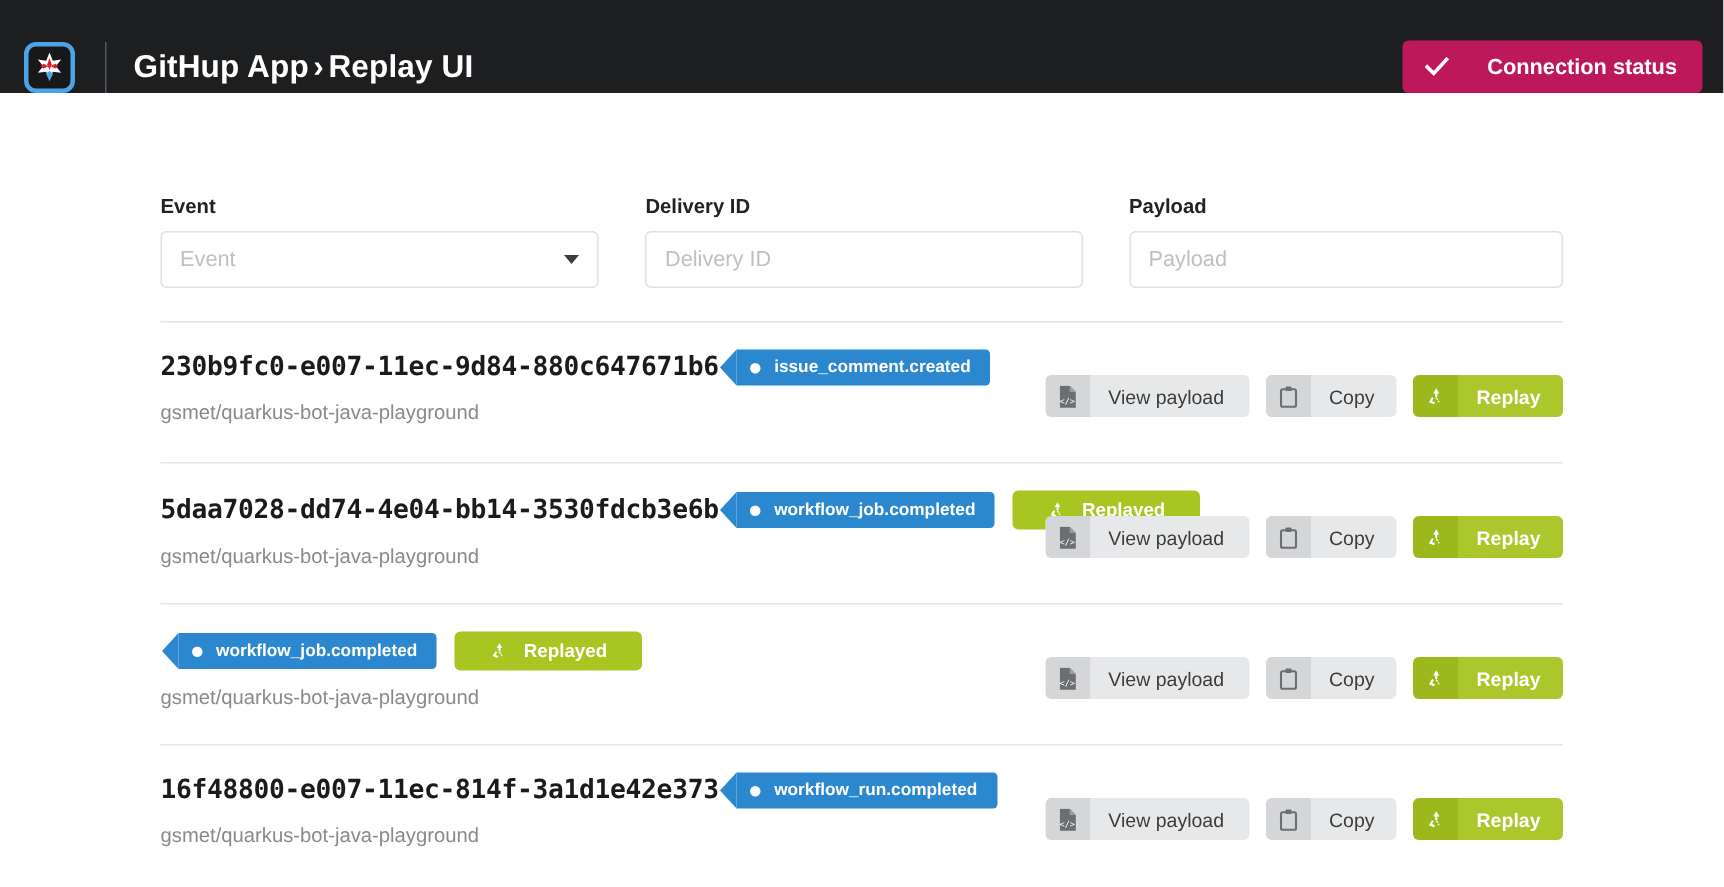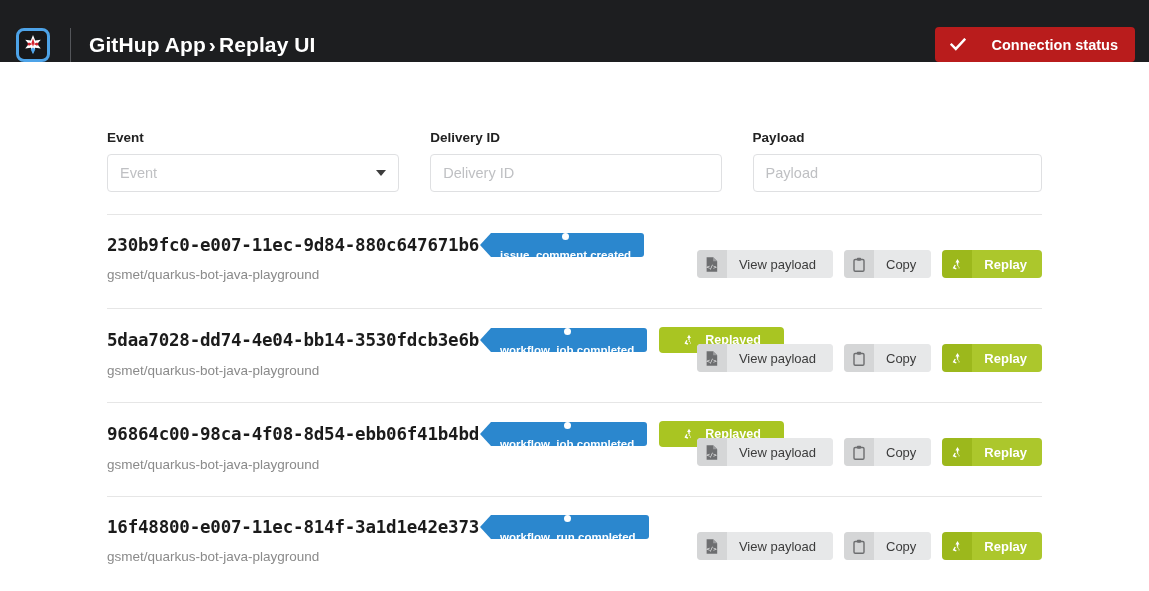--- a/index.html
+++ b/index.html
@@ -53,21 +53,21 @@
   .app-title {
     color: #ffffff;
     font-size: 21px;
     font-weight: bold;
     letter-spacing: 0.1px;
     white-space: nowrap;
   }
   .app-title .sep { font-weight: bold; padding: 0 3px; }
   .spacer { flex: 1 1 auto; }
   .conn-btn {
-    background: #b91c1c;
+    background: #be185d;
     color: #ffffff;
     border: none;
     border-radius: 4px;
     height: 35px;
     padding: 0 17px 0 15px;
     font-size: 14.5px;
     font-weight: bold;
     font-family: "Liberation Sans", sans-serif;
     display: flex;
     align-items: center;
@@ -161,21 +161,20 @@
     color: #ffffff;
     font-size: 11.5px;
     font-weight: bold;
     height: 24px;
     display: inline-flex;
     align-items: center;
     gap: 9px;
     padding: 0 13px 0 9px;
     border-radius: 0 3px 3px 0;
     margin-left: 12px;
-    flex-direction: column;
   }
   .event-badge::before {
     content: "";
     position: absolute;
     left: -11px;
     top: 0;
     width: 0;
     height: 0;
     border-top: 12px solid transparent;
     border-bottom: 12px solid transparent;
@@ -402,21 +401,20 @@
           </svg>
         </span>
         <span class="lbl">Replay</span>
       </button>
 
     </div>
   </div>
 
   <div class="row">
     <div class="row-head">
-      <span class="delivery-id">96864c00-98ca-4f08-8d54-ebb06f41b4bd</span>
       <span class="event-badge">
         <span class="badge-dot"></span>
         <span>workflow_job.completed</span>
       </span>
       <span class="replayed-badge">
         <svg width="14" height="14" viewBox="0 0 24 24">
           <path d="M12 3 L15.3 8.6 L13.1 8.6 L13.1 12.2 L10.9 12.2 L10.9 8.6 L8.7 8.6 Z" fill="#ffffff"></path>
           <path d="M4.2 17.8 L7.5 12.2 L9.4 13.3 L7.6 16.4 L10.7 18.2 L9.6 20.1 Z" fill="#ffffff"></path>
           <path d="M19.8 17.8 L13.3 17.8 L14.4 15.9 L11.3 14.1 L12.4 12.2 L15.7 17.8 Z" fill="#ffffff"></path>
         </svg>

